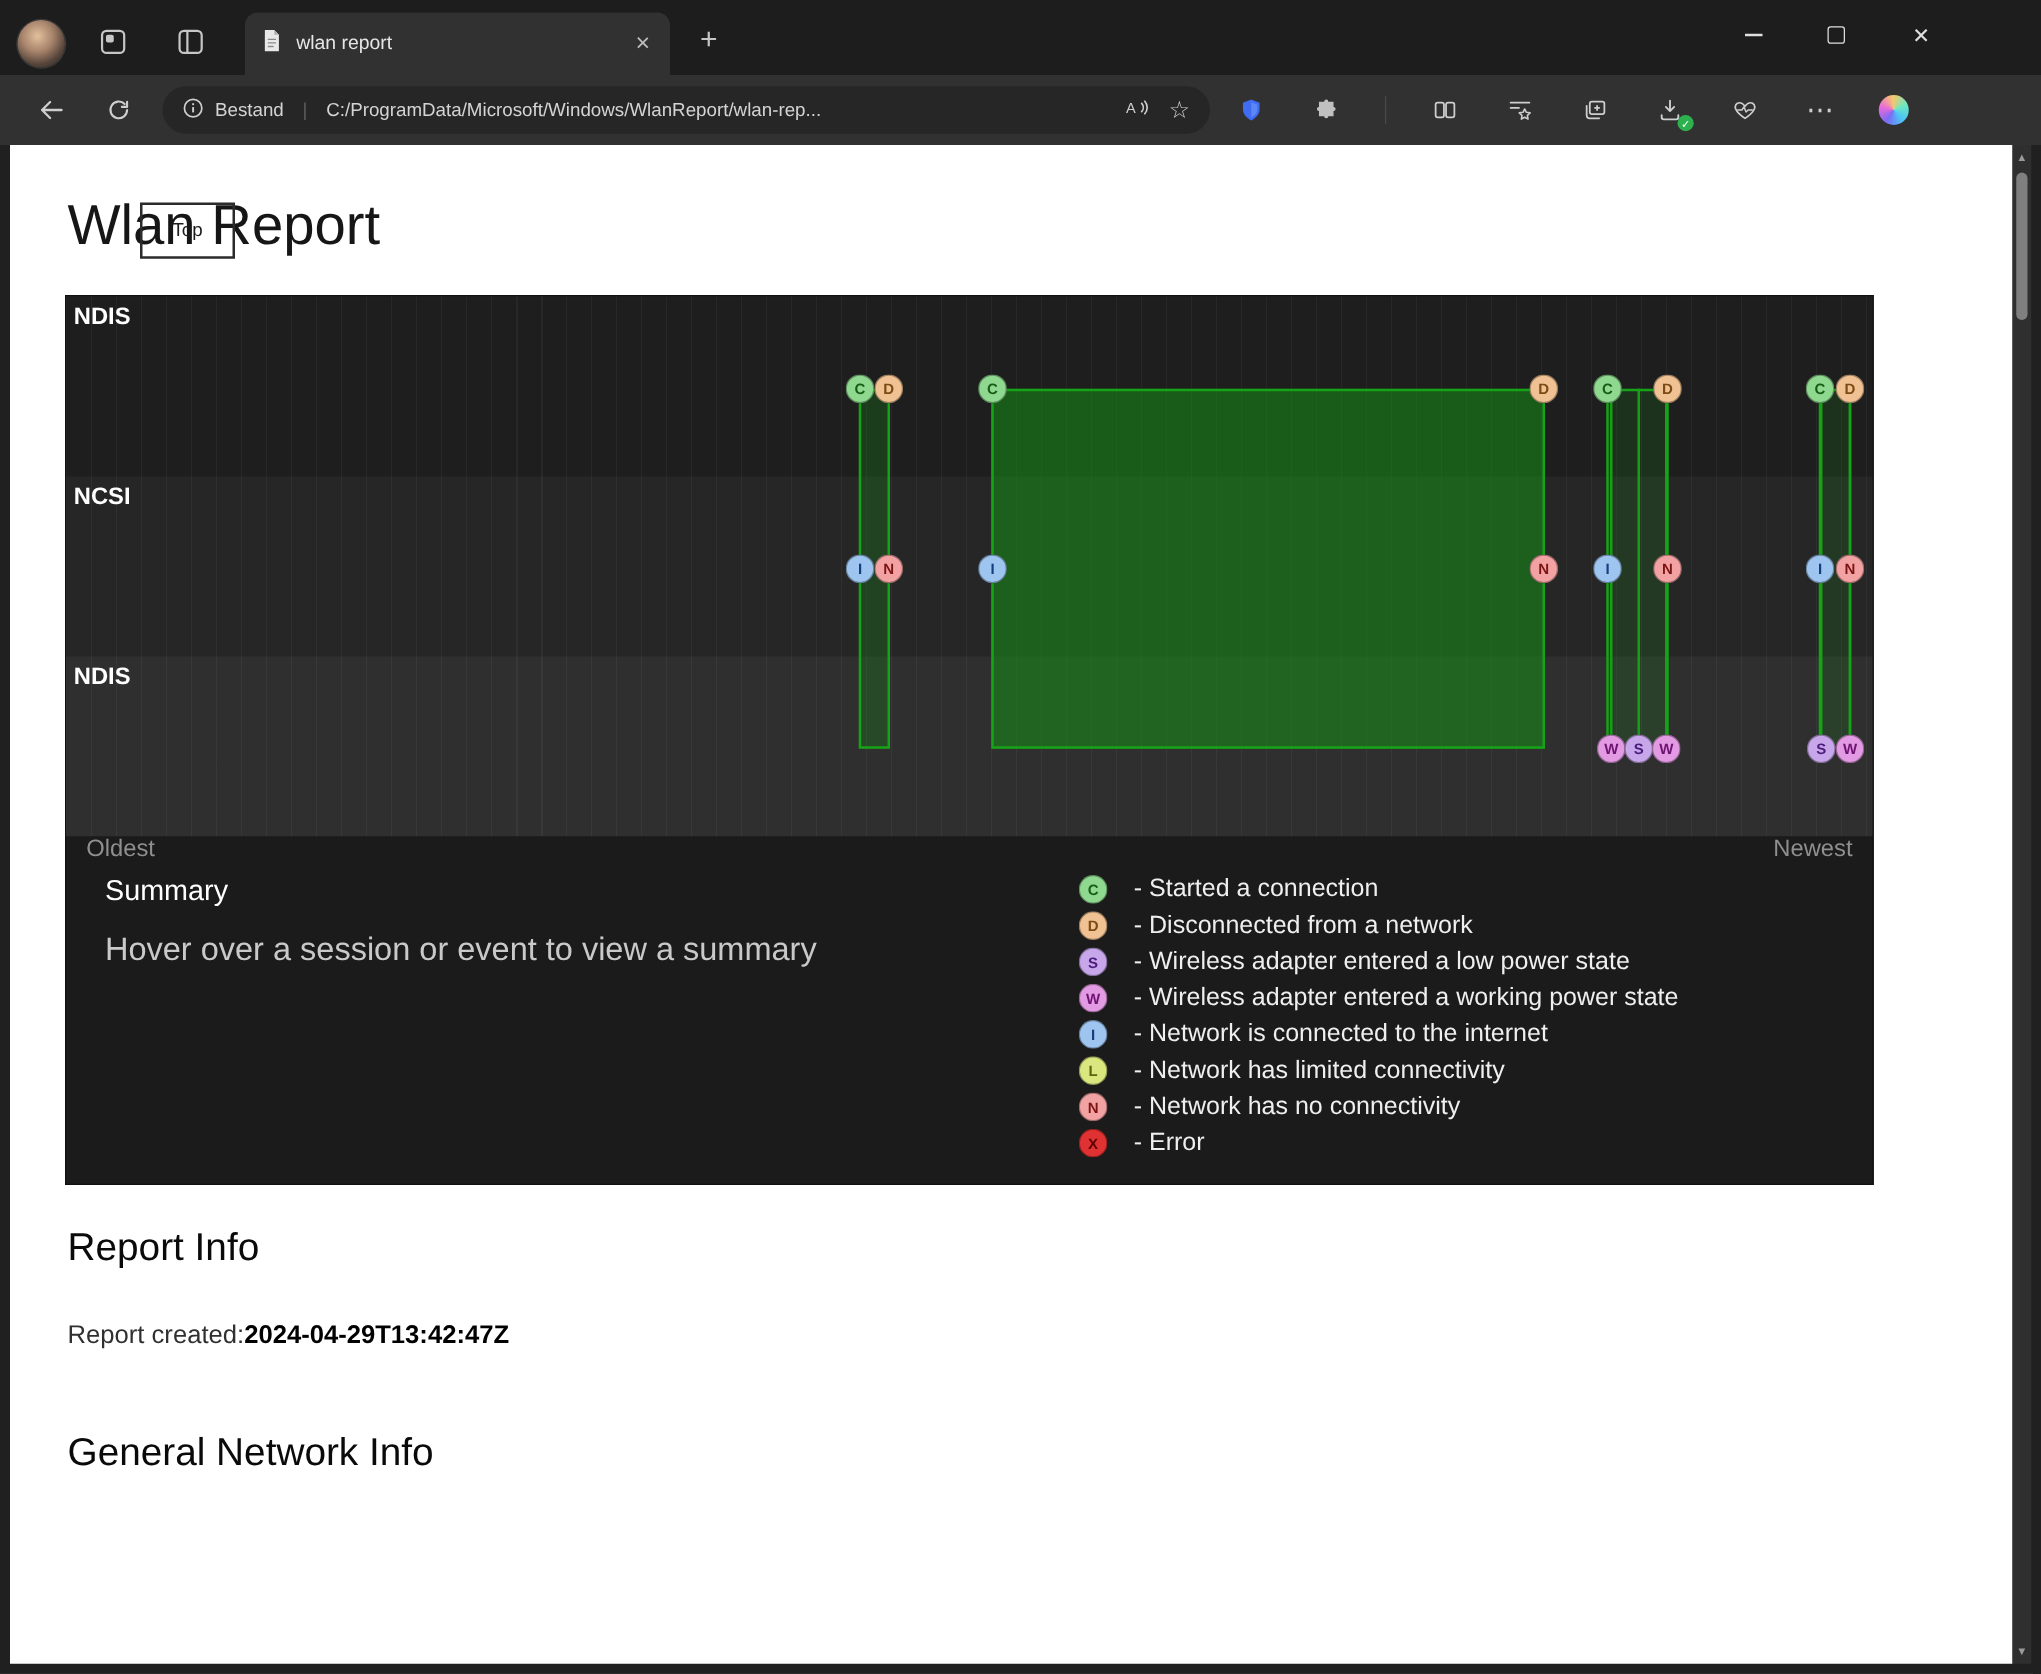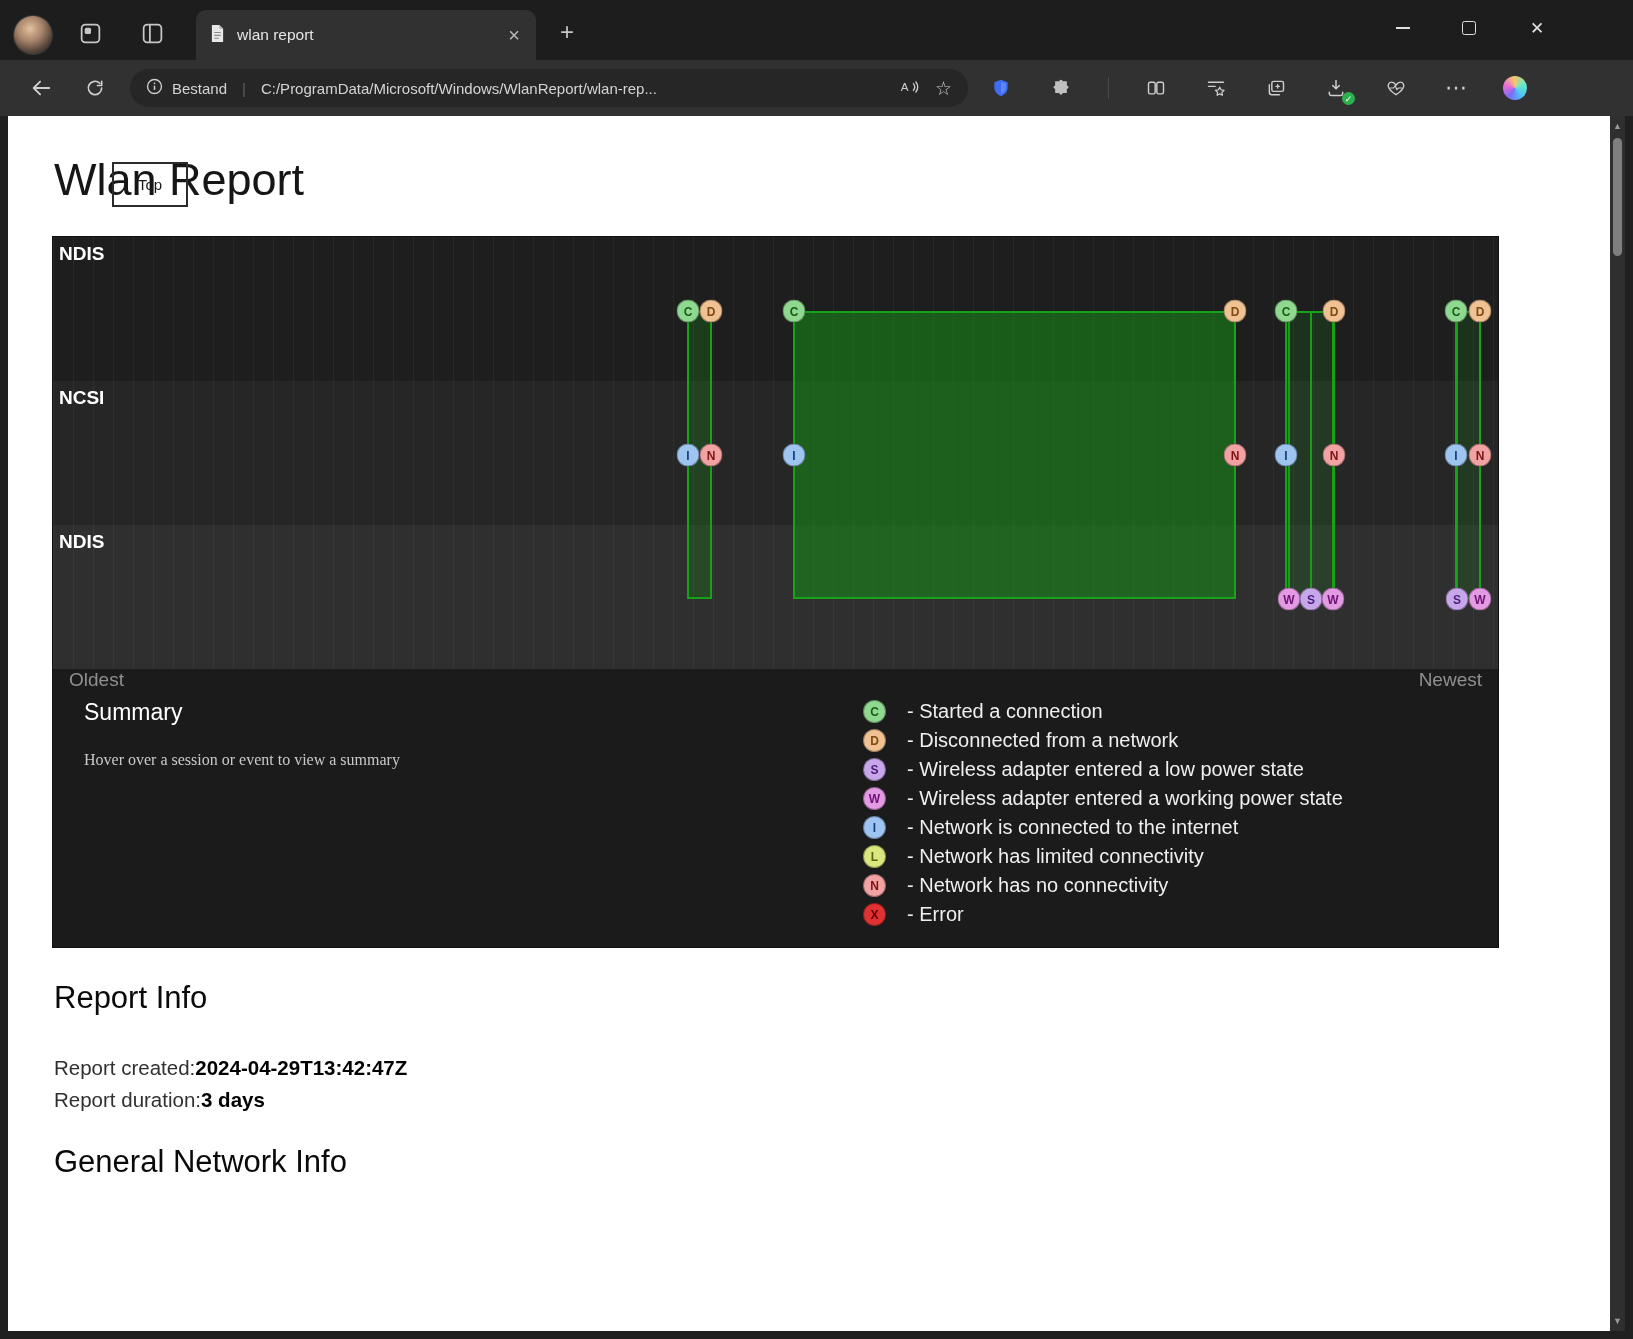--- a/index.html
+++ b/index.html
@@ -62,21 +62,21 @@
   .axis-label{position:absolute;top:432px;color:#8f8f8f;font-size:19px;}
   .axis-label.old{left:16px;} .axis-label.new{right:16px;}
   .events-layer{position:absolute;inset:0;}
   .session{position:absolute;top:74px;height:288px;border:2px solid #17a317;box-sizing:border-box;z-index:2;}
   .evline{position:absolute;top:74px;height:288px;width:2px;background:#17a317;z-index:1;}
   .marker{position:absolute;width:21px;height:21px;border-radius:50%;transform:translate(-50%,-50%);
     display:flex;align-items:center;justify-content:center;font-size:12px;font-weight:bold;
     border:1px solid rgba(0,0,0,0.35);z-index:5;}
   .summary{position:absolute;left:31px;top:462px;}
   .summary h3{margin:0 0 18px 0;font-size:23px;font-weight:500;color:#ffffff;}
-  .summary p{margin:0;font-size:16px;line-height:31px;color:#c9c9c9;font-family:Liberation Serif, serif;}
+  .summary p{margin:0;font-size:26px;line-height:31px;color:#c9c9c9;}
   .legend{position:absolute;left:810px;top:460px;}
   .legend-row{display:flex;align-items:center;height:29px;gap:21px;}
   .lg-dot{width:21px;height:21px;border-radius:50%;display:flex;align-items:center;justify-content:center;
     font-size:12px;font-weight:bold;border:1px solid rgba(0,0,0,0.35);flex:none;}
   .lg-text{color:#efefef;font-size:20px;white-space:nowrap;}
 
   
   .sec-heading{position:absolute;left:46px;margin:0;font-size:31px;font-weight:400;color:#0a0a0a;}
   .sec-heading.report{top:864px;} .sec-heading.system{top:1028px;}
   .info-block{position:absolute;left:46px;font-size:20.5px;line-height:32px;color:#303030;}
@@ -296,21 +296,20 @@
           <div class="legend-row">
             <span class="lg-dot" style="background: rgb(224, 50, 50); color: rgb(96, 0, 0);">X</span>
             <span class="lg-text">- Error</span>
           </div>
         </div>
     </div>
 
     <h2 class="sec-heading report">Report Info</h2>
     <div class="info-block report">
       <div><span>Report created:</span><b>2024-04-29T13:42:47Z</b></div>
-      <div><span>Report duration:</span><b>3 days</b></div>
     </div>
 
     <h2 class="sec-heading system">General Network Info</h2>
   </div>
 
   <div class="scrollbar">
     <span class="sb-arrow up">▲</span>
     <span class="sb-thumb"></span>
     <span class="sb-arrow down">▼</span>
   </div>

